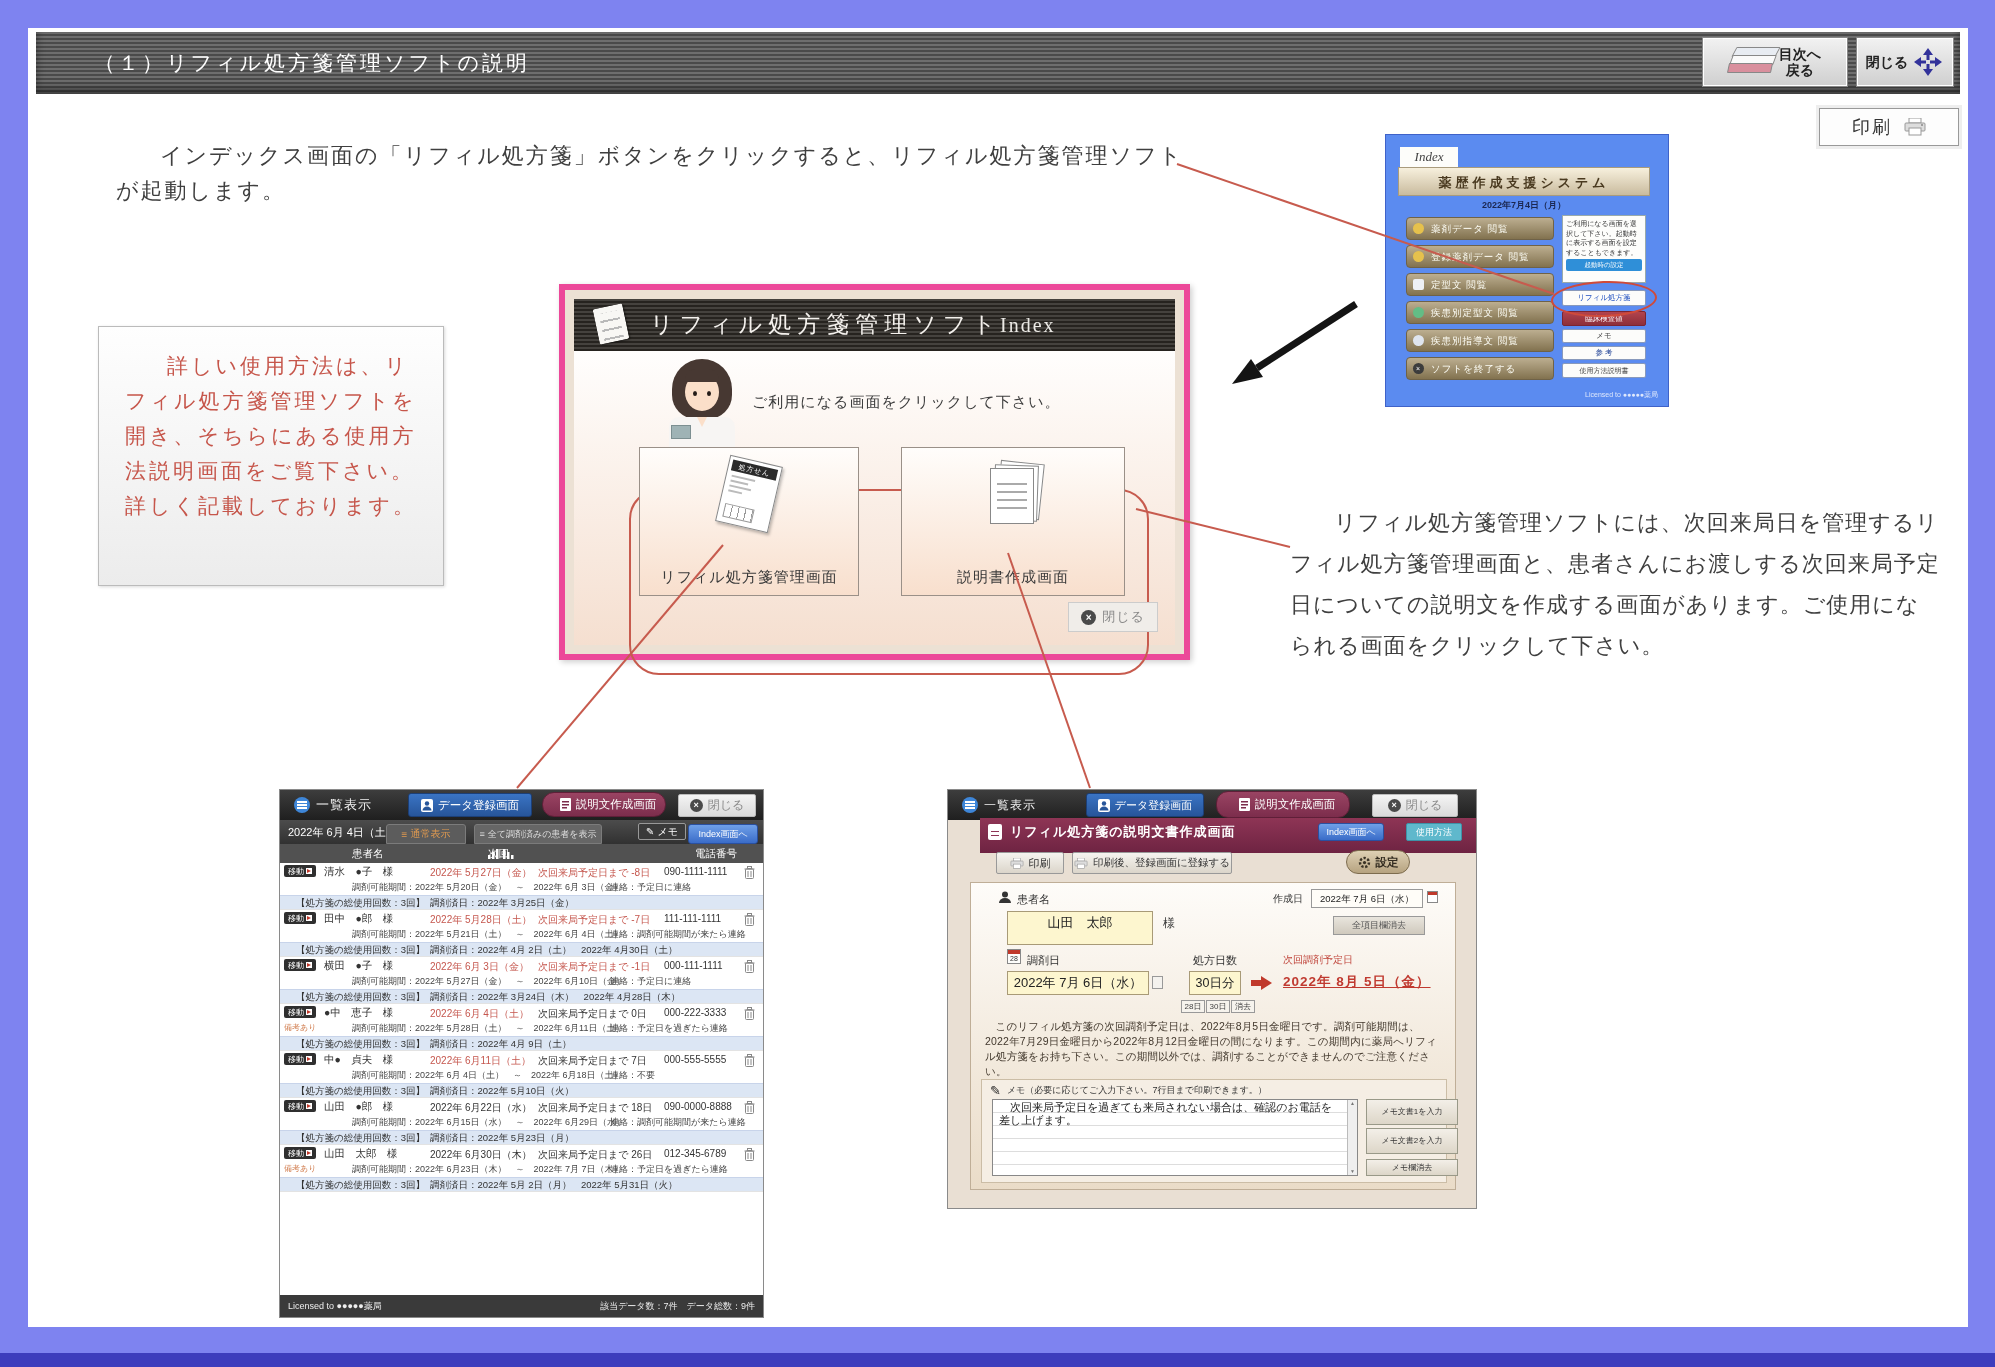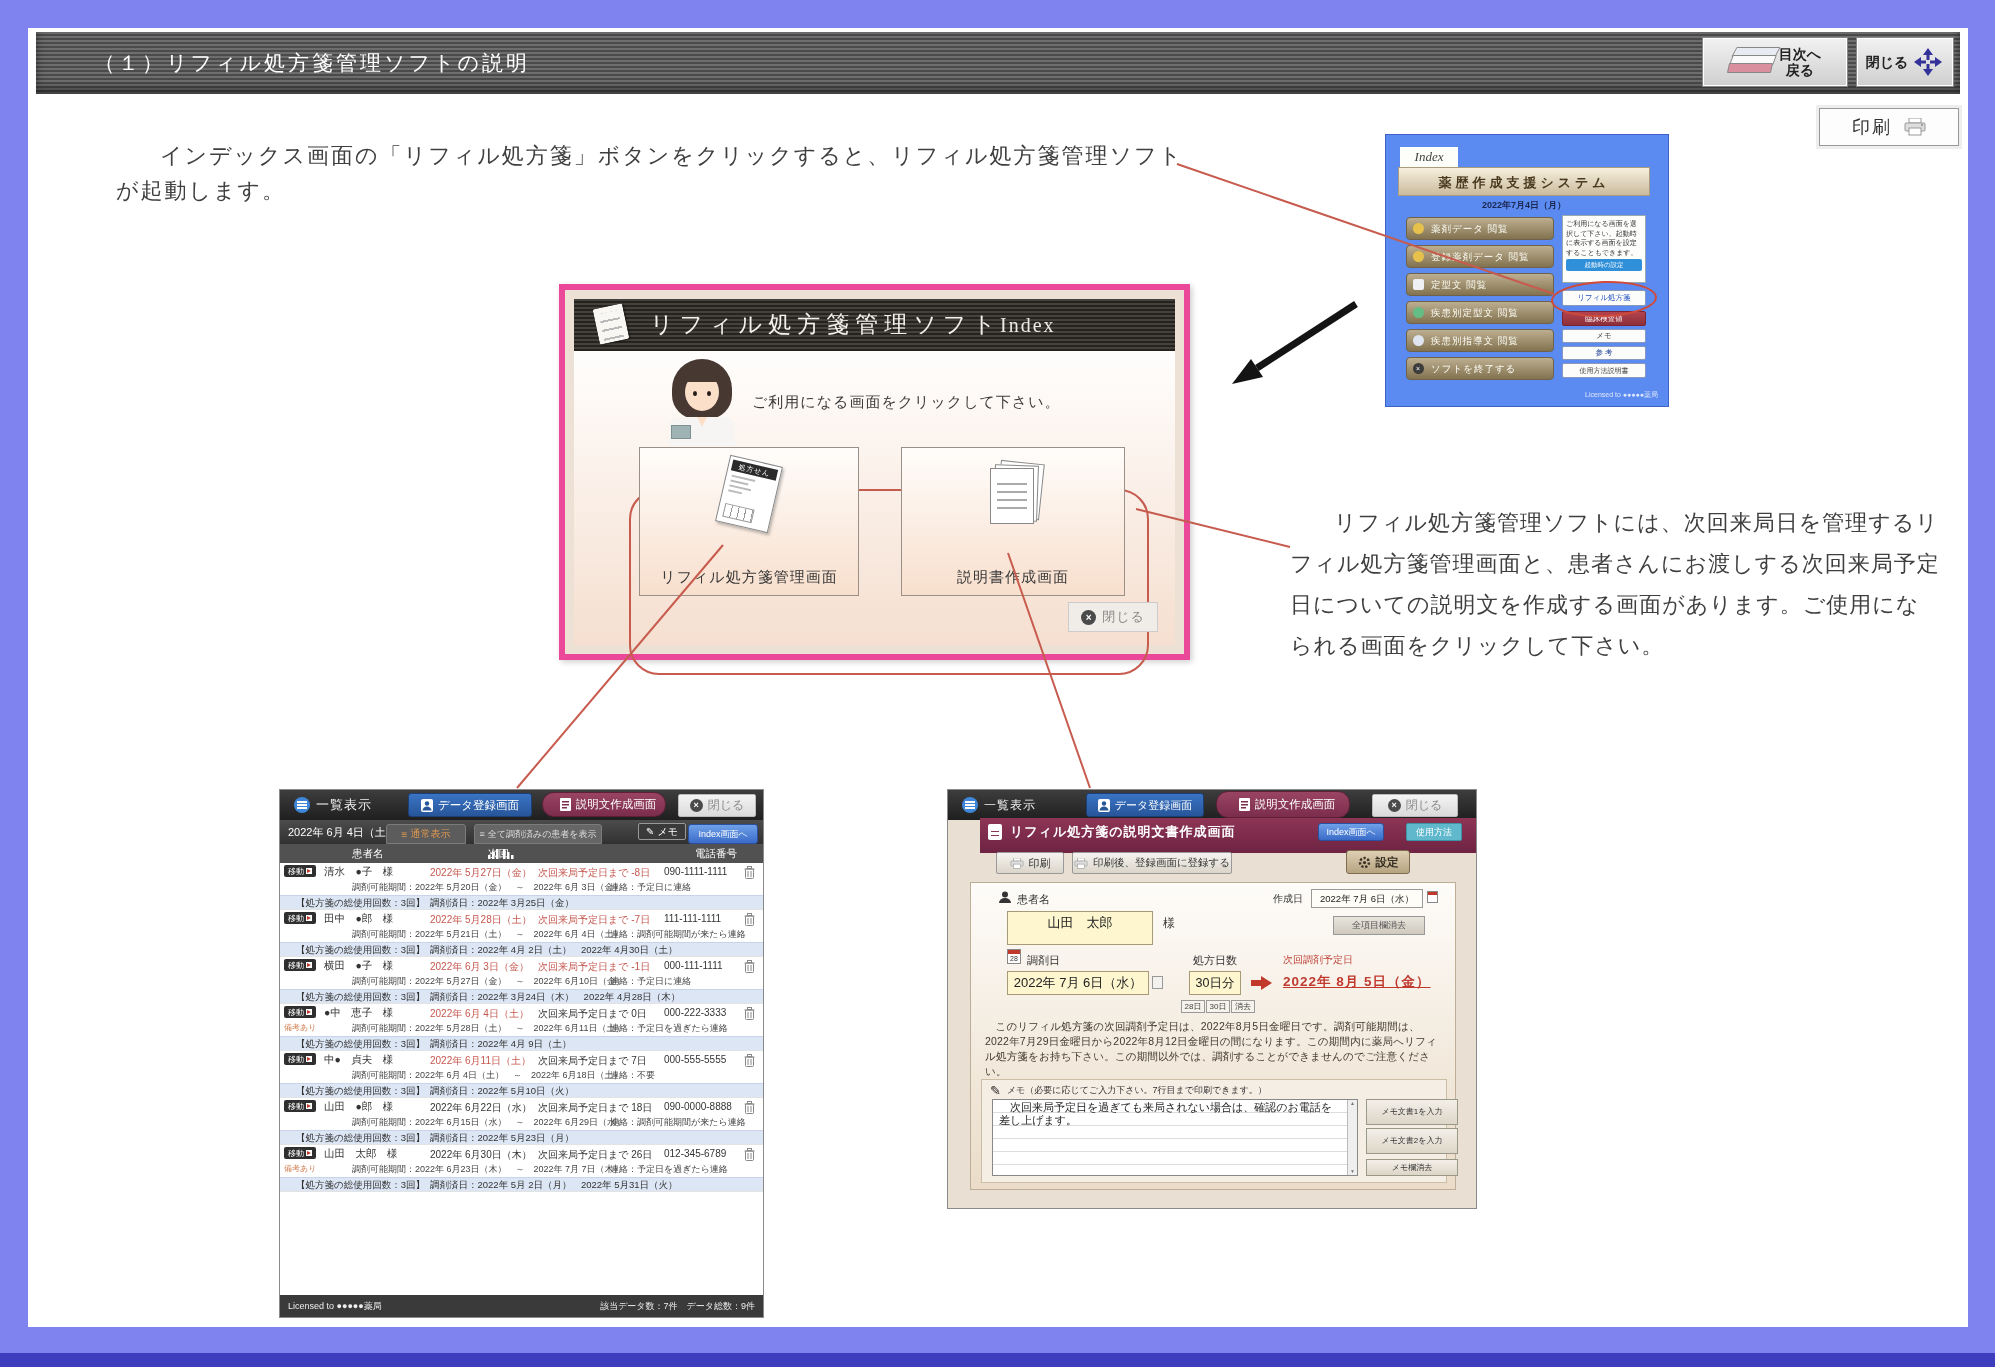--- a/index.html
+++ b/index.html
@@ -179,21 +179,21 @@
        background-image:repeating-linear-gradient(180deg,transparent 0 3px,#8e3555 3px 4px);background-size:8px 9px;background-position:3px 4px;background-repeat:no-repeat;}
   .doc-titlebar .ttl{position:absolute;left:30px;top:0;line-height:28px;color:#fff;font-size:13px;font-weight:bold;letter-spacing:1px;}
   .docs .idx-btn{left:370px;top:33px;width:66px;height:18px;font-size:9px;}
   .usage-btn{position:absolute;left:458px;top:33px;width:56px;height:18px;background:#5fb8cc;border:1px solid #3e93a8;border-radius:2px;
        color:#fff;font-size:9px;display:flex;align-items:center;justify-content:center;cursor:pointer;box-sizing:border-box;}
   .gbtn{position:absolute;background:linear-gradient(#f6f4f0,#dbd5ca);border:1px solid #999;border-radius:2px;color:#333;
        display:flex;align-items:center;justify-content:center;gap:5px;cursor:pointer;box-sizing:border-box;}
   .print1{left:48px;top:62px;width:68px;height:22px;font-size:11px;}
   .print2{left:124px;top:62px;width:160px;height:22px;font-size:10.5px;}
   .settings-btn{position:absolute;left:398px;top:60px;width:64px;height:24px;background:linear-gradient(#ded0b4,#b6a380);
-       border:1px solid #7d6c4e;border-radius:3px;color:#332c20;font-size:11.5px;font-weight:bold;display:flex;align-items:center;
+       border:1px solid #7d6c4e;border-radius:12px;color:#332c20;font-size:11.5px;font-weight:bold;display:flex;align-items:center;
        justify-content:center;gap:5px;cursor:pointer;box-sizing:border-box;}
   .panel{position:absolute;left:22px;top:92px;width:486px;height:308px;background:linear-gradient(#fefcf9,#eadcc8);
        border:1px solid #bfae97;box-sizing:border-box;}
   .plabel{position:absolute;font-size:11px;color:#333;}
   .yfield{position:absolute;background:#fdf6cf;border:1px solid #a89a77;box-sizing:border-box;text-align:center;color:#222;}
   .pname{left:36px;top:28px;width:146px;height:34px;font-size:13px;line-height:21px;}
   .honorific{position:absolute;left:192px;top:32px;font-size:12px;color:#333;}
   .created{position:absolute;left:340px;top:6px;width:112px;height:19px;background:#fffdf8;border:1px solid #999;font-size:9.5px;
        line-height:17px;text-align:center;box-sizing:border-box;color:#222;}
   .calmini{position:absolute;left:456px;top:8px;width:11px;height:12px;background:#fff;border:1px solid #888;box-sizing:border-box;}
@@ -269,20 +269,23 @@
     <span class="lbl">印刷</span>
     <svg width="22" height="18" viewBox="0 0 22 18">
       <rect x="5" y="0" width="12" height="5" fill="#fff" stroke="#999"></rect>
       <rect x="1" y="5" width="20" height="8" rx="1" fill="#ddd" stroke="#999"></rect>
       <rect x="5" y="10" width="12" height="7" fill="#fff" stroke="#999"></rect>
       <circle cx="18" cy="7" r="1" fill="#888"></circle>
     </svg>
   </div>
 
   <p class="intro">インデックス画面の「リフィル処方箋」ボタンをクリックすると、リフィル処方箋管理ソフトが起動します。</p>
+  <div class="note-box">
+    <p>詳しい使用方法は、リフィル処方箋管理ソフトを開き、そちらにある使用方法説明画面をご覧下さい。詳しく記載しております。</p>
+  </div>
   <p class="desc">リフィル処方箋管理ソフトには、次回来局日を管理するリフィル処方箋管理画面と、患者さんにお渡しする次回来局予定日についての説明文を作成する画面があります。ご使用になられる画面をクリックして下さい。</p>
 
   <div class="win">
     <div class="win-titlebar">
       <span class="win-doc-icon"></span>
       <span class="win-title">リフィル処方箋管理ソフト</span>
       <span class="win-index">Index</span>
     </div>
     <div class="win-body">
       <div class="win-annotation"></div>

